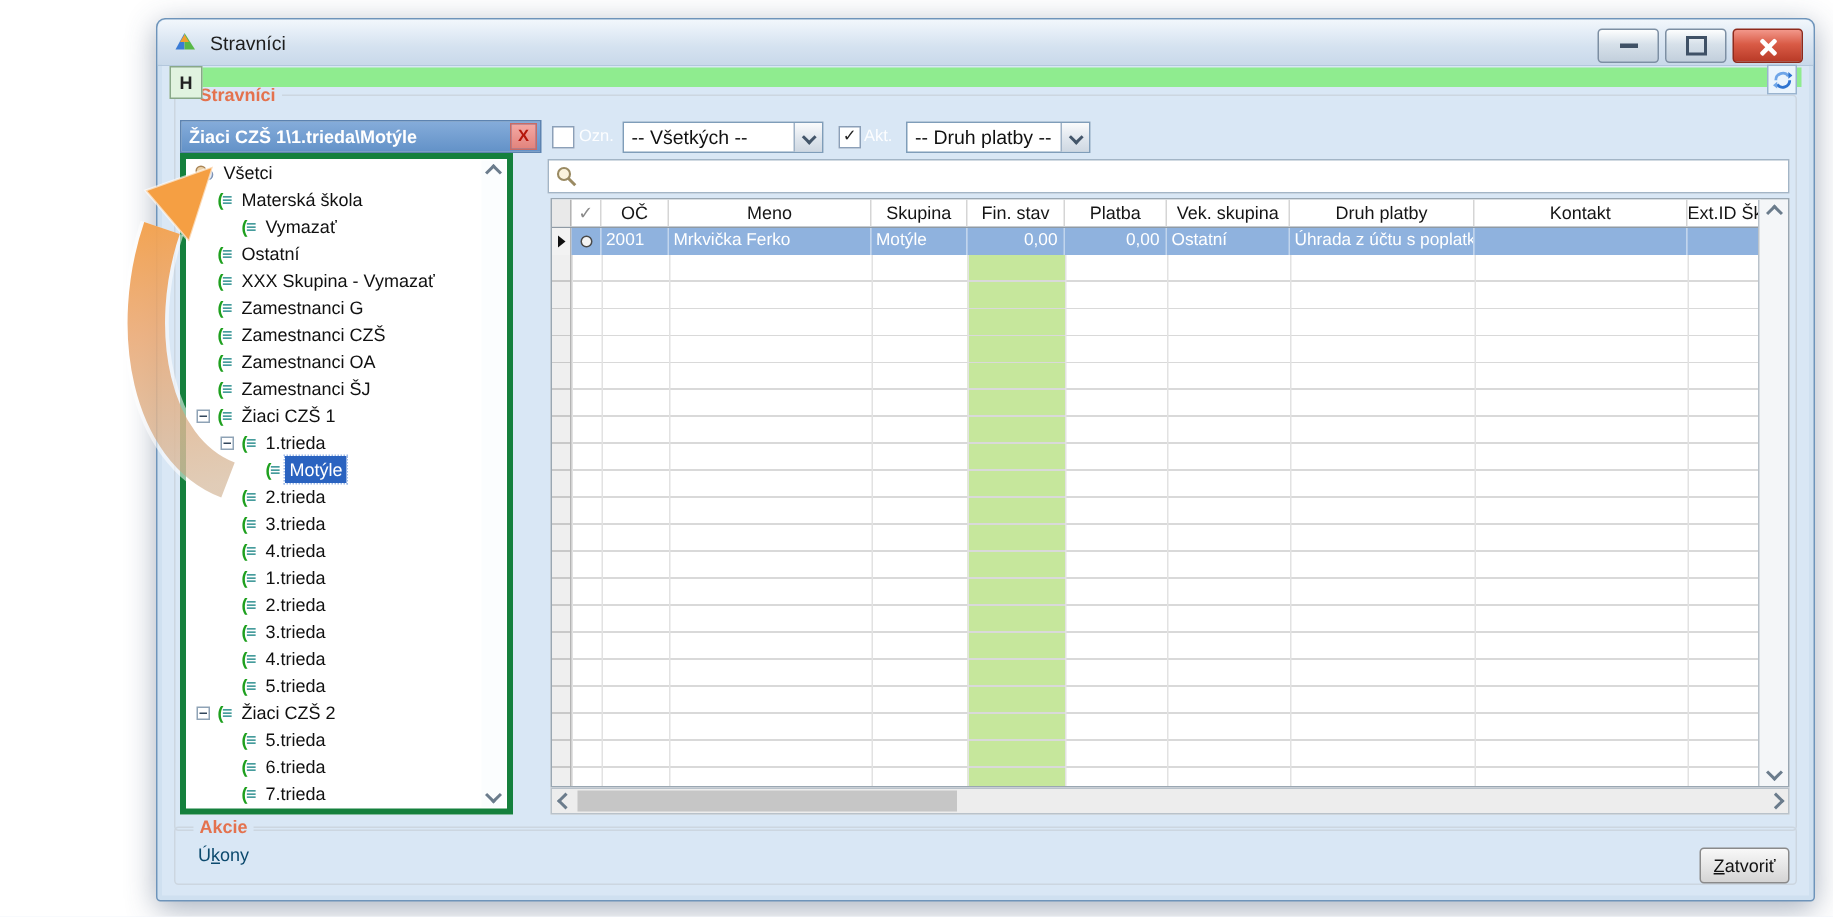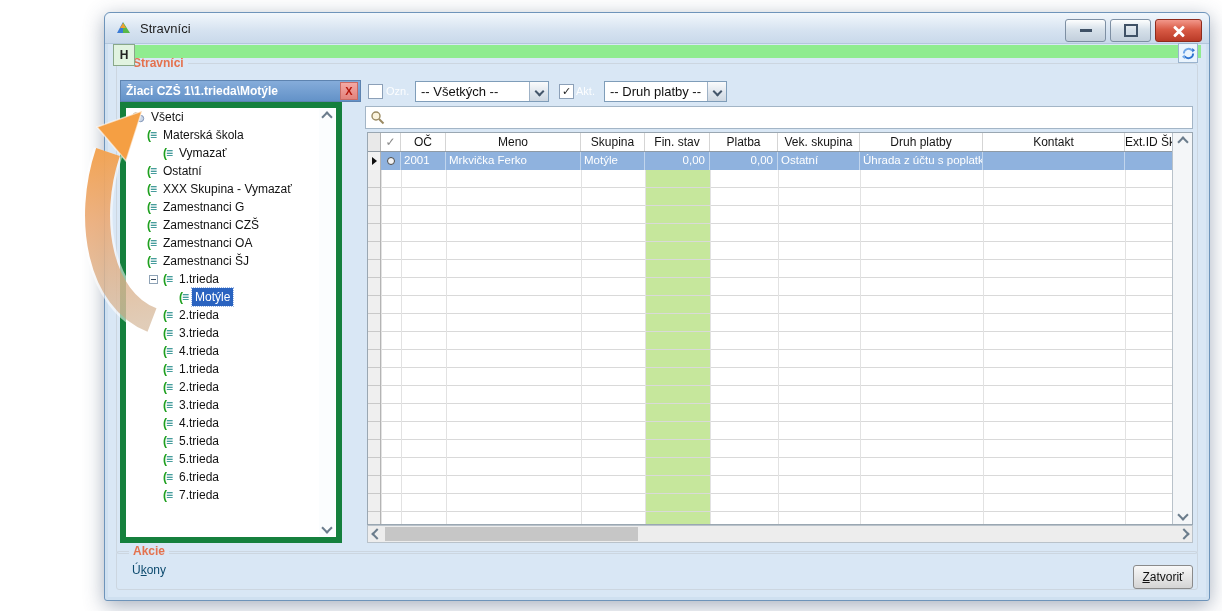--- a/index.html
+++ b/index.html
@@ -49,21 +49,21 @@
   
   .lheader{position:absolute;left:3px;top:16px;width:241px;height:22px;
     background:linear-gradient(#85acda,#6392c8);border:1px solid #5d83b0;box-sizing:border-box;
     display:flex;align-items:center;}
   .lheader .path{flex:1;padding-left:5px;font-size:12px;font-weight:bold;color:#fff;
     white-space:nowrap;overflow:hidden;}
   .xbtn{width:16px;height:16px;margin-right:2px;background:linear-gradient(#f4a9a4,#e2837c);
     border:1px solid #c96a64;color:#b5170c;font-size:11px;font-weight:bold;
     display:flex;align-items:center;justify-content:center;}
   .tree{position:absolute;left:3px;top:38px;width:222px;height:441px;background:#fff;
-    border:6px solid #15803d;box-sizing:border-box;overflow:hidden;}
+    border:4px solid #15803d;box-sizing:border-box;overflow:hidden;}
   .ti{position:relative;height:18px;line-height:18px;font-size:12px;color:#111;
     white-space:nowrap;display:flex;align-items:center;}
   .ti .lbl{padding:0 3px;}
   .ti.sel .lbl{background:#2a63c0;color:#fff;outline:1px dotted #9db9e6;}
   .ind0{padding-left:5px;} .ind1{padding-left:21px;} .ind2{padding-left:37px;} .ind3{padding-left:53px;}
   .cic{display:inline-block;margin-right:3px;font-weight:bold;font-size:12px;line-height:12px;}
   .cic::before{content:"(";color:#1fa01f;}
   .cic::after{content:"≡";color:#0c7d7d;margin-left:-1px;}
   .expbox{position:absolute;top:5px;width:9px;height:9px;background:#fff;border:1px solid #8fa3b6;
     display:flex;align-items:center;justify-content:center;box-sizing:border-box;}
@@ -209,20 +209,25 @@
             <span class="lbl">Zamestnanci CZŠ</span>
           </div>
         <div class="ti ind1">
             <span class="cic"></span>
             <span class="lbl">Zamestnanci OA</span>
           </div>
         <div class="ti ind1">
             <span class="cic"></span>
             <span class="lbl">Zamestnanci ŠJ</span>
           </div>
+        <div class="ti ind1">
+            <span class="expbox exp1"></span>
+            <span class="cic"></span>
+            <span class="lbl">Žiaci CZŠ 1</span>
+          </div>
         <div class="ti ind2">
             <span class="expbox exp2"></span>
             <span class="cic"></span>
             <span class="lbl">1.trieda</span>
           </div>
         <div class="ti ind3 sel">
             <span class="cic"></span>
             <span class="lbl">Motýle</span>
           </div>
         <div class="ti ind2">
@@ -249,20 +254,25 @@
             <span class="cic"></span>
             <span class="lbl">3.trieda</span>
           </div>
         <div class="ti ind2">
             <span class="cic"></span>
             <span class="lbl">4.trieda</span>
           </div>
         <div class="ti ind2">
             <span class="cic"></span>
             <span class="lbl">5.trieda</span>
+          </div>
+        <div class="ti ind1">
+            <span class="expbox exp1"></span>
+            <span class="cic"></span>
+            <span class="lbl">Žiaci CZŠ 2</span>
           </div>
         <div class="ti ind2">
             <span class="cic"></span>
             <span class="lbl">5.trieda</span>
           </div>
         <div class="ti ind2">
             <span class="cic"></span>
             <span class="lbl">6.trieda</span>
           </div>
         <div class="ti ind2">

